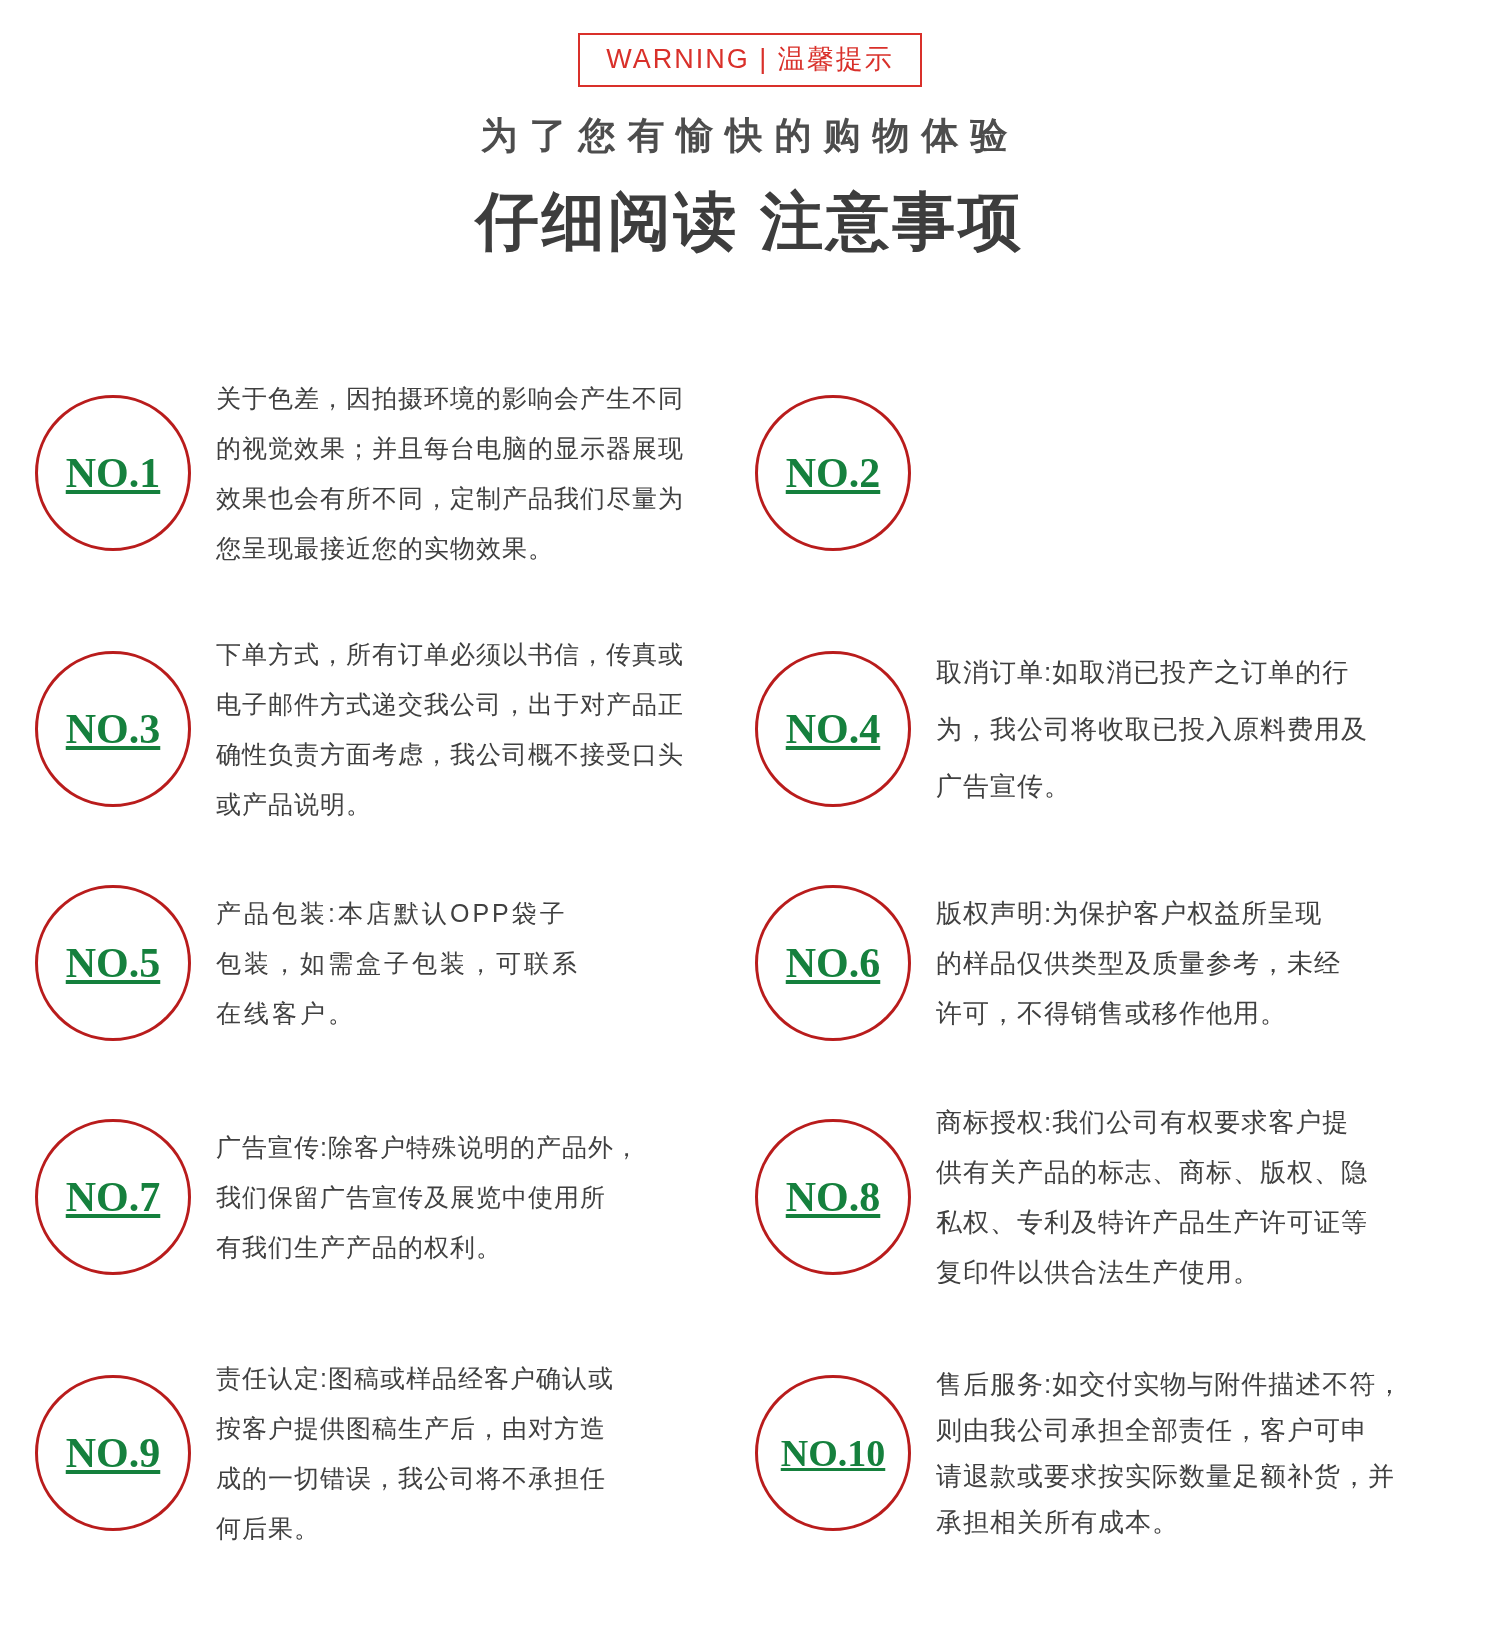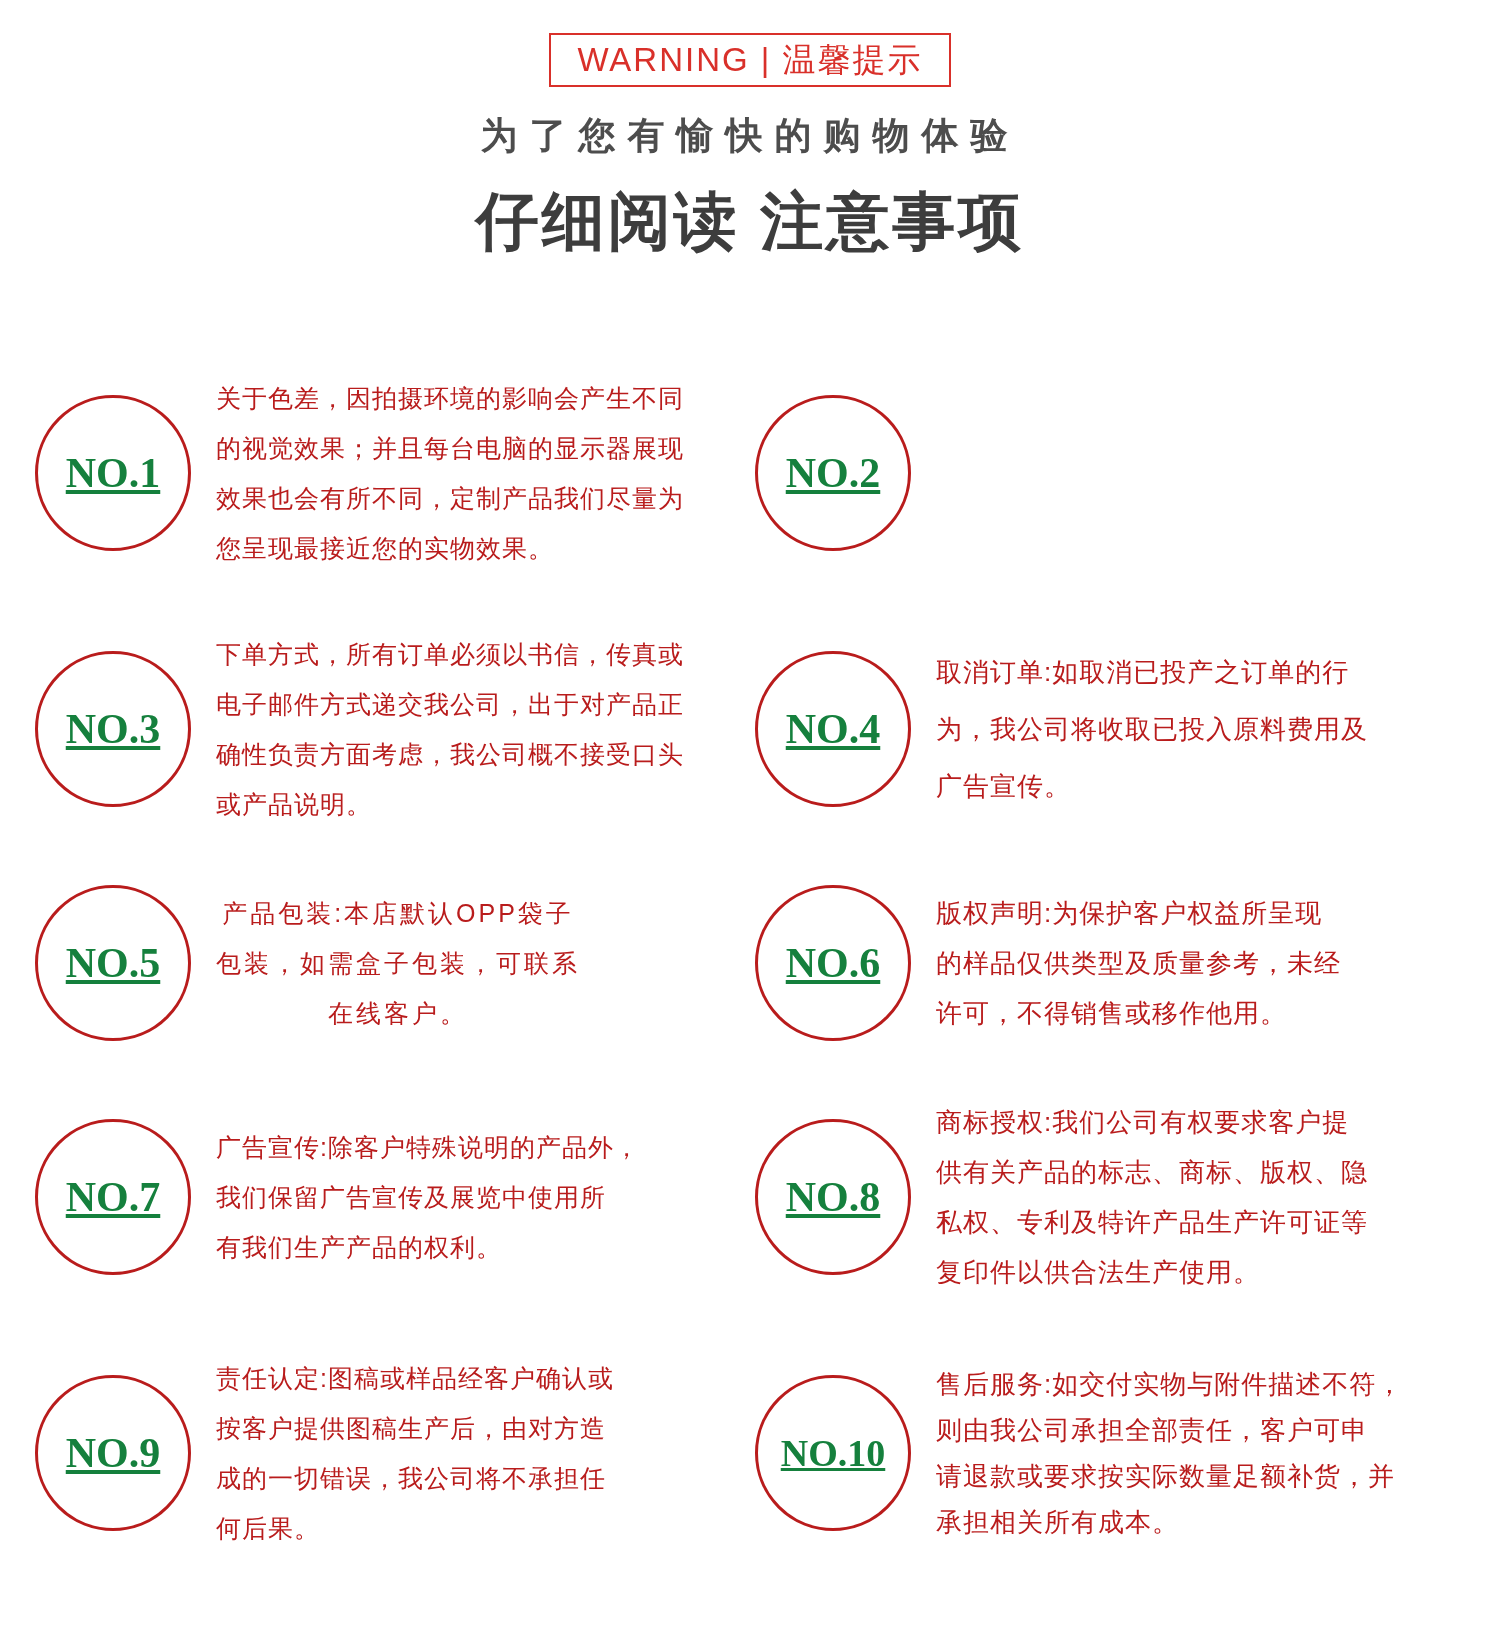--- a/index.html
+++ b/index.html
@@ -17,21 +17,21 @@
   }
   
   .header {
     text-align: center;
     padding-top: 33px;
   }
   .warning-box {
     display: inline-block;
     border: 2px solid #d9302a;
     color: #d9302a;
-    font-size: 33px;
+    font-size: 27px;
     line-height: 27px;
     padding: 11px 26px 12px 26px;
     letter-spacing: 2px;
     font-weight: 500;
   }
   .subtitle {
     margin-top: 24px;
     font-size: 37px;
     color: #4d4d4d;
     letter-spacing: 12px;
@@ -72,30 +72,30 @@
     justify-content: center;
     font-family: "Liberation Serif", serif;
     font-weight: bold;
     font-size: 42px;
     color: #15803d;
     text-decoration: underline;
   }
   .notice-text {
     margin-left: 25px;
     font-size: 25px;
-    color: #b91c1c;
+    color: #404040;
     line-height: 50px;
     white-space: pre-line;
     letter-spacing: 1px;
   }
   .cell-right .notice-text { font-size: 26px; }
   
   .row-1 .cell-right .notice-text { line-height: 62px; }
   .row-2 .cell-right .notice-text { line-height: 57px; }
-  .row-3 .cell-left  .notice-text { letter-spacing: 3px; text-align: center; }
+  .row-3 .cell-left  .notice-text { letter-spacing: 3px; }
   .row-5 .cell-right .notice-text { line-height: 46px; }
   .row-5 .cell-right .num-badge   { font-size: 38px; text-align: right; }
 </style>
 </head>
 <body>
 
 <div class="page">
 
   <div class="header">
     <div class="warning-box">WARNING | 温馨提示</div>

